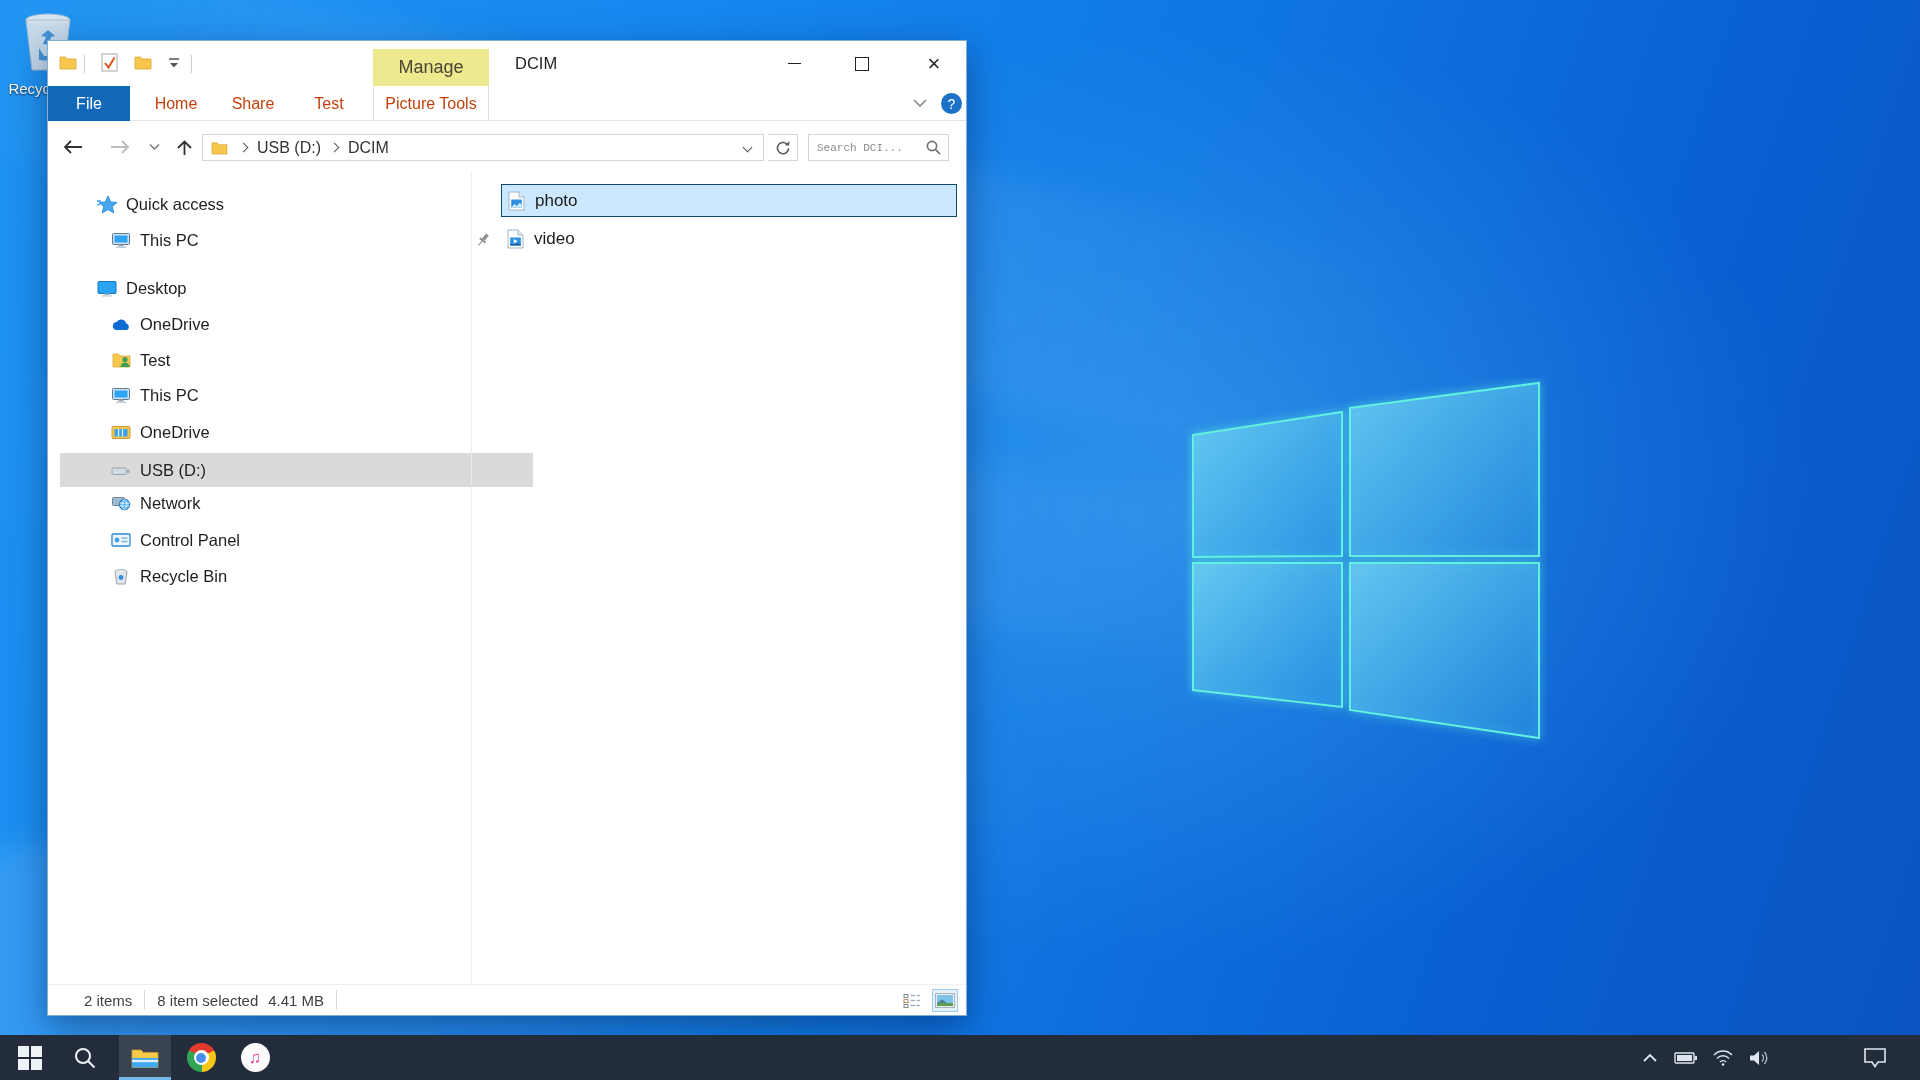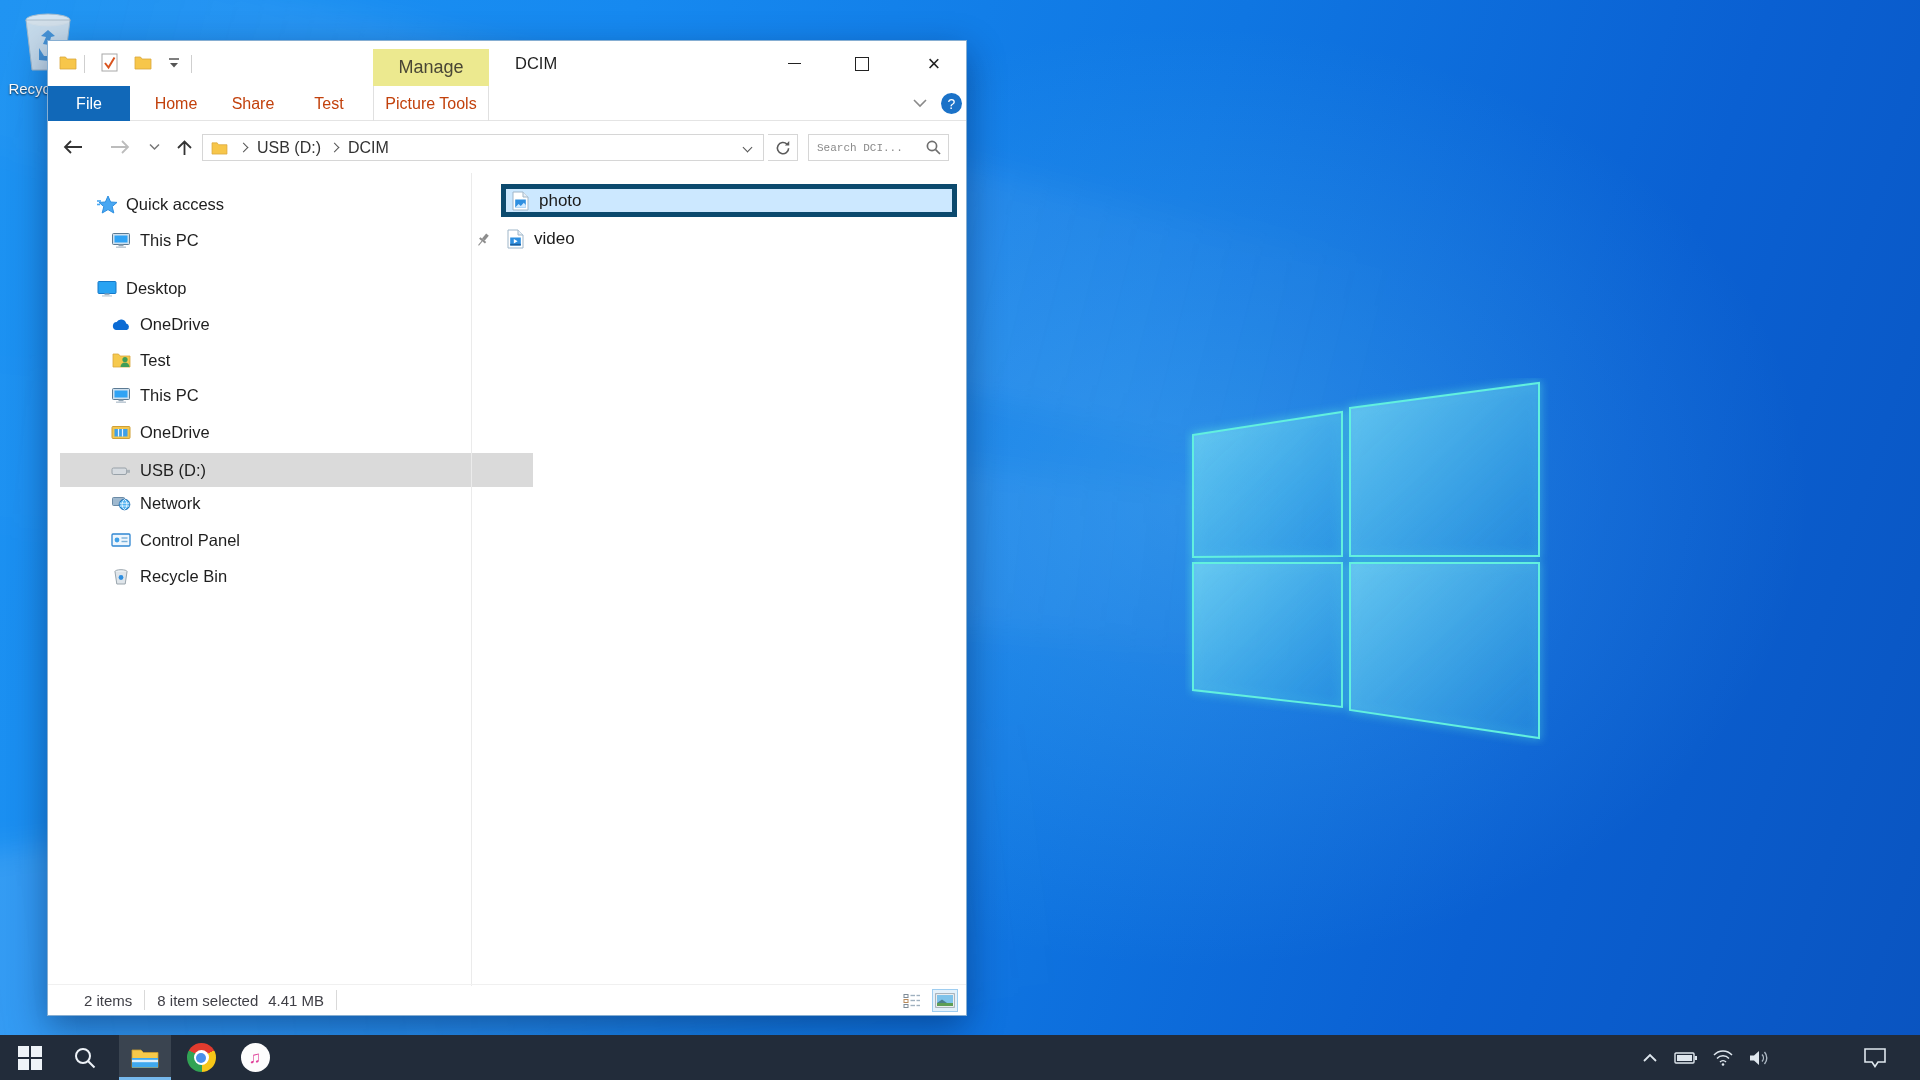--- a/index.html
+++ b/index.html
@@ -67,21 +67,21 @@
   .nav-item .ic{flex:0 0 auto;display:flex;align-items:center;justify-content:center;width:22px;}
   .nav-item .nlbl{margin-left:8px;white-space:nowrap;}
   .ind0{padding-left:36px;}
   .ind1{padding-left:50px;}
   .nav-sel{background:#dadada;}
   .pin{position:absolute;right:42px;top:9px;}
 
   #filelist{position:absolute;left:424px;top:0;right:0;height:100%;}
   .file-row{position:absolute;left:29px;width:456px;height:33px;display:flex;align-items:center;
             font-size:17px;color:#1b1b1b;box-sizing:border-box;padding-left:6px;}
-  .file-sel{background:#cce8ff;border:5px solid #0c4a6e;}
+  .file-sel{background:#cce8ff;border:1px solid #0c4a6e;}
   .file-row .flbl{margin-left:10px;}
 
   #statusbar{position:absolute;left:0;bottom:0;width:100%;height:31px;border-top:1px solid #f0f0f0;
              display:flex;align-items:center;font-size:15px;color:#3f3f46;box-sizing:border-box;}
   .st-sep{width:1px;height:20px;background:#d9d9d9;margin:0 12px;}
   .viewbtn{position:absolute;top:4px;width:26px;height:23px;display:flex;align-items:center;justify-content:center;box-sizing:border-box;}
   .viewbtn.active{border:1px solid #9ecdf0;background:#e3f1fb;}
 
   
   #taskbar{position:absolute;left:0;top:1035px;width:1920px;height:45px;background:#222c3a;}

